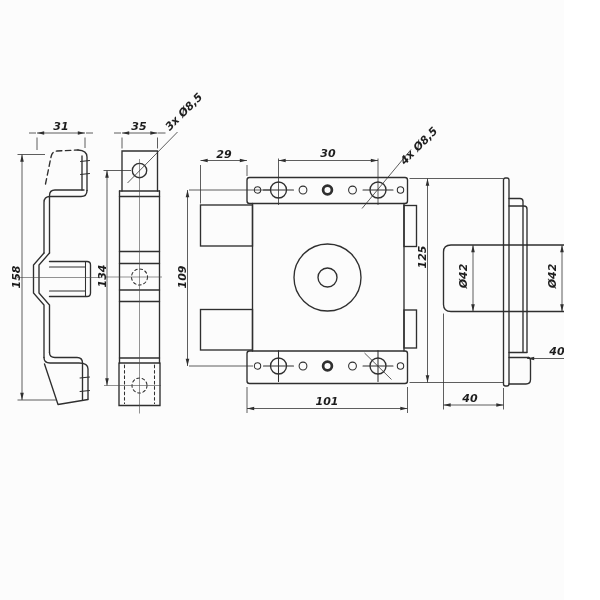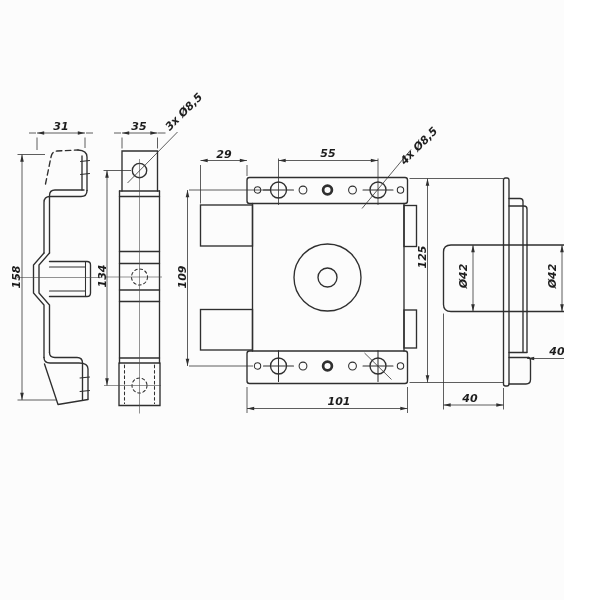--- a/index.html
+++ b/index.html
@@ -150,24 +150,24 @@
 </svg>
 
 <div class="dim-label" style="left:61px;top:126px;">31</div>
 <div class="dim-label rot90" style="left:16px;top:277px;">158</div>
 
 <div class="dim-label" style="left:139px;top:126px;">35</div>
 <div class="dim-label rot45" style="left:184px;top:112px;">3x Ø8,5</div>
 <div class="dim-label rot90" style="left:102px;top:276px;">134</div>
 
 <div class="dim-label" style="left:224px;top:154px;">29</div>
-<div class="dim-label" style="left:328px;top:153px;">55</div>
+<div class="dim-label" style="left:328px;top:153px;">30</div>
 <div class="dim-label rot45" style="left:419px;top:146px;">4x Ø8,5</div>
 <div class="dim-label rot90" style="left:182px;top:277px;">109</div>
 <div class="dim-label rot90" style="left:422px;top:257px;">125</div>
-<div class="dim-label" style="left:327px;top:401px;margin-left:12px;">101</div>
+<div class="dim-label" style="left:327px;top:401px;">101</div>
 
 <div class="dim-label rot90" style="left:463px;top:276px;">Ø42</div>
 <div class="dim-label rot90" style="left:552px;top:276px;">Ø42</div>
 <div class="dim-label" style="left:557px;top:351px;">40</div>
 <div class="dim-label" style="left:470px;top:398px;">40</div>
 
 </div>
 
 </body></html>

